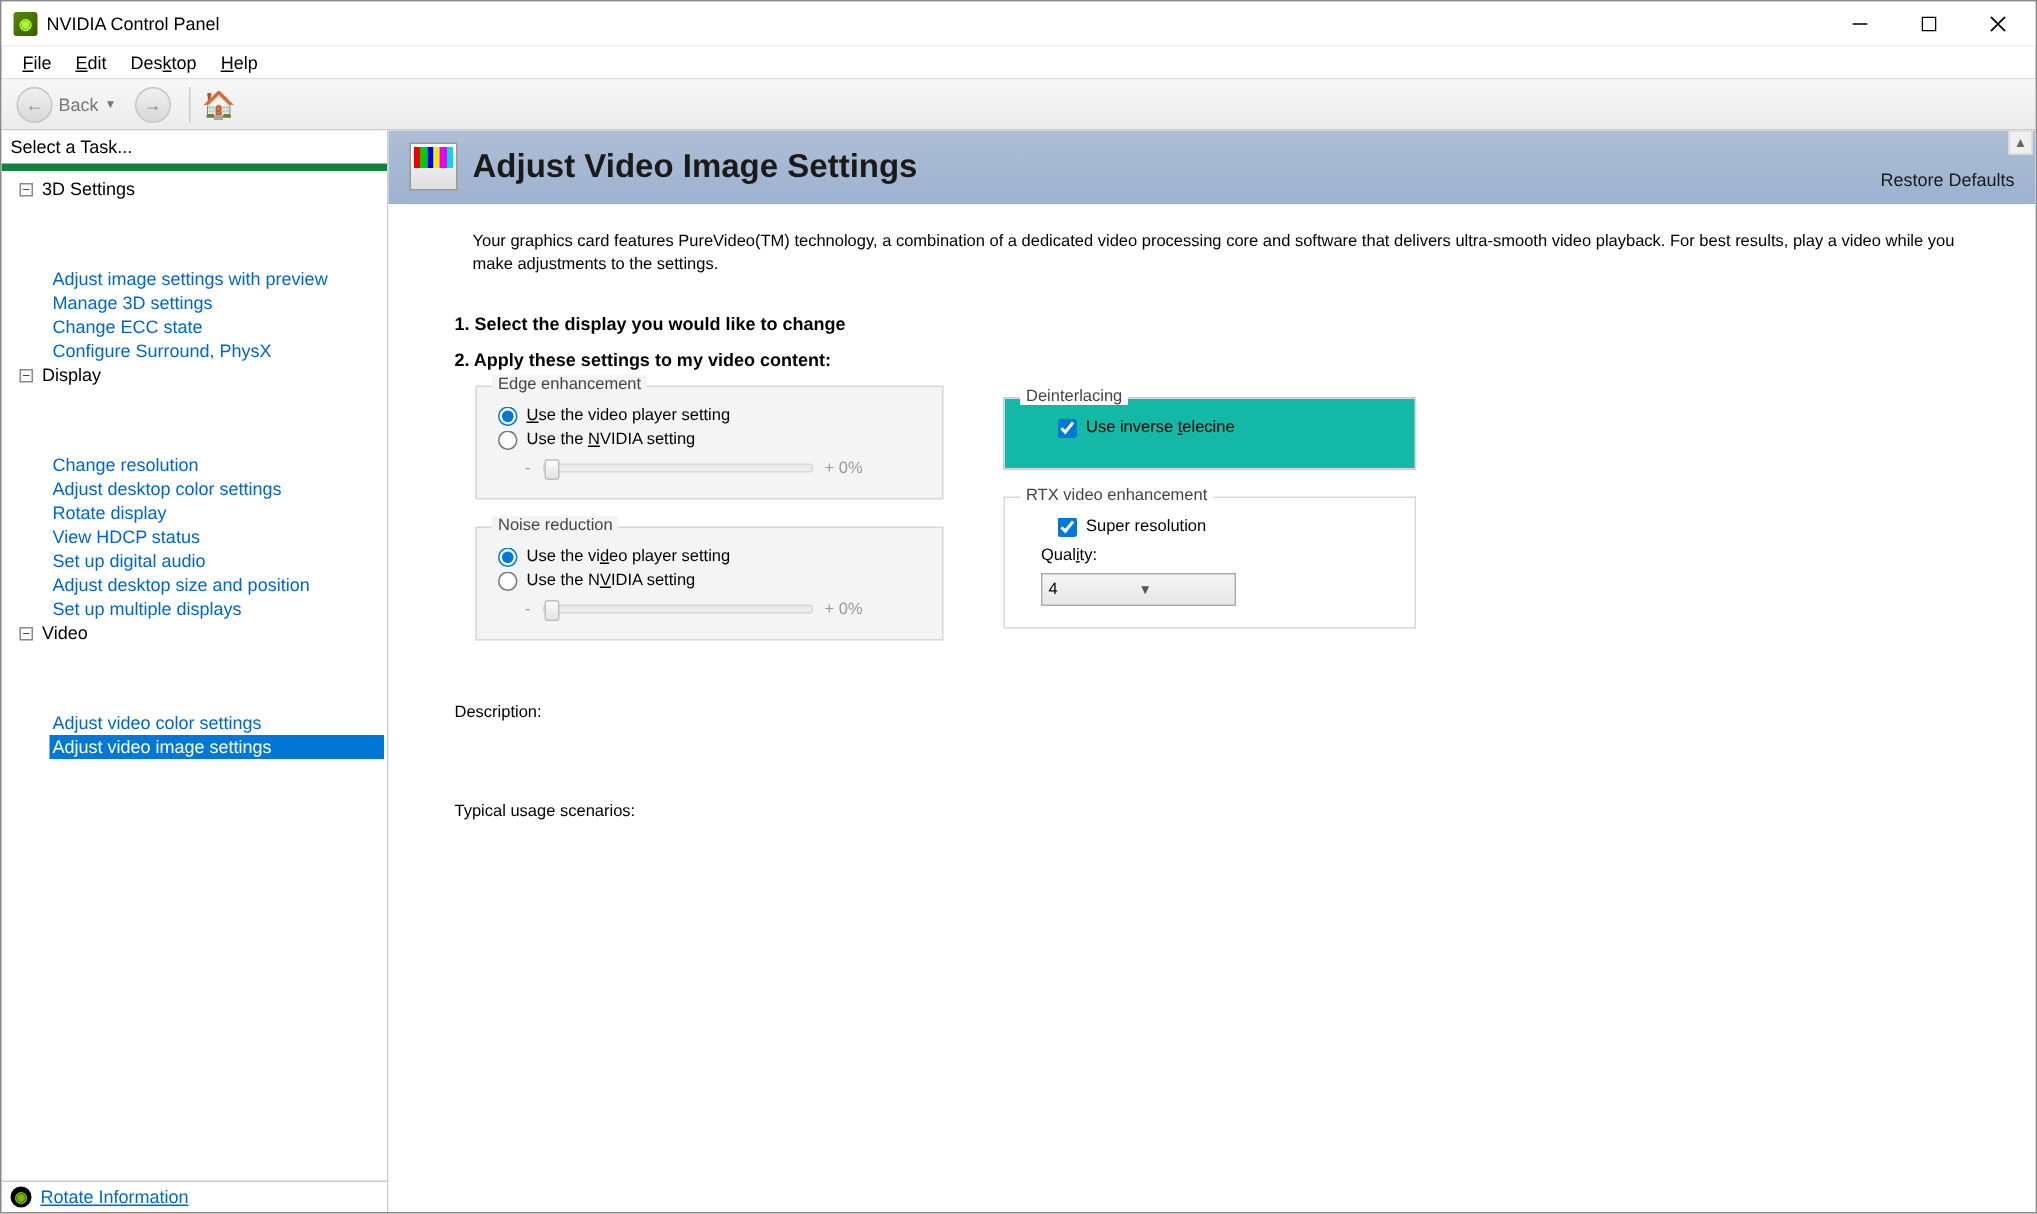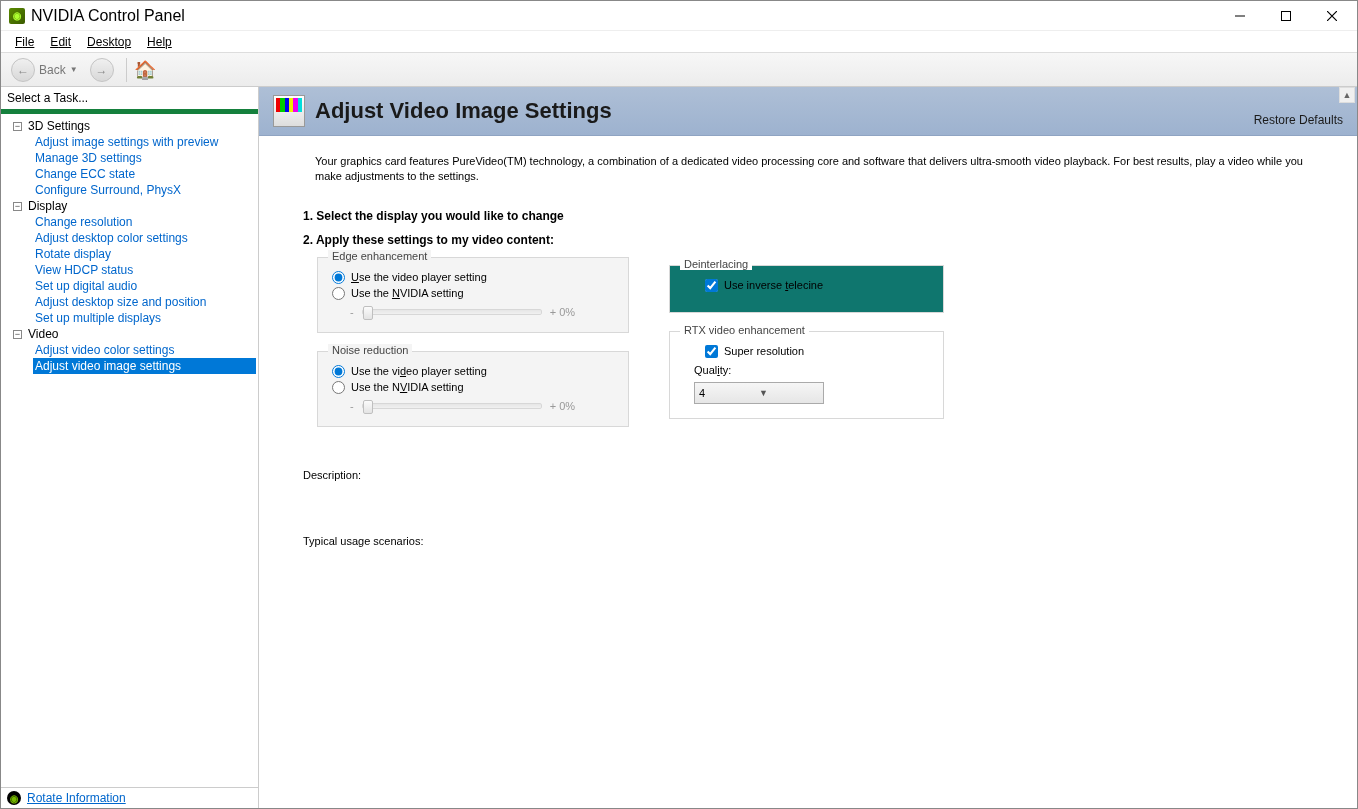--- a/index.html
+++ b/index.html
@@ -24,35 +24,35 @@
   border-bottom: 1px solid #eee;
 }
 .titlebar .app-icon {
   width: 16px; height: 16px;
   background: linear-gradient(135deg,#5a8a00 0%, #3a5a00 100%);
   border-radius: 2px;
   margin-right: 6px;
   display:flex;align-items:center;justify-content:center;
   color:#adff2f;font-size:10px;font-weight:bold;
 }
-.titlebar .title { flex: 1; font-size: 16px; }
+.titlebar .title { flex: 1; font-size: 12px; }
 .win-btns { display: flex; }
 .win-btn {
   width: 46px; height: 30px;
   display: flex; align-items: center; justify-content: center;
   cursor: pointer;
 }
 .menubar {
   height: 22px;
   display: flex;
   align-items: center;
   padding: 0 6px;
   border-bottom: 1px solid #ddd;
 }
-.menu-item { padding: 6px 8px; cursor: pointer; text-decoration: underline; }
+.menu-item { padding: 6px 8px; cursor: pointer; }
 .menu-item u { text-decoration: underline; }
 .toolbar {
   height: 34px;
   background: linear-gradient(#f7f7f7,#ececec);
   border-bottom: 1px solid #ccc;
   display: flex;
   align-items: center;
   padding: 0 6px;
   gap: 4px;
 }
@@ -99,21 +99,21 @@
   padding:1px 4px 1px 10px;
 }
 .tree-toggle {
   width:9px;height:9px;border:1px solid #888;
   display:flex;align-items:center;justify-content:center;
   font-size:9px;line-height:1;color:#444;
   cursor:pointer;
   background:#fff;
 }
 .tree-cat-label { margin-left:4px; }
-.tree-items { padding-left: 30px; }
+.tree-items { padding-left: 30px; margin-top: 44px; }
 .tree-link {
   display:block;
   color:#0066cc;
   padding:1px 2px;
   cursor:pointer;
   white-space:nowrap;
 }
 .tree-link.selected {
   background:#0078d7;
   color:#fff;
@@ -390,21 +390,21 @@
               <span>-</span>
               <div class="slider-track">
                   <div class="slider-thumb"></div>
                 </div>
               <span>+ 0%</span>
             </div>
           </div>
         </div>
 
         <div class="col-right">
-          <div class="fieldset plain" style="background:#0f766e;">
+          <div class="fieldset plain" style="background:#14b8a6;">
             <div class="fieldset-legend" style="background:#fff;">Deinterlacing</div>
             <div class="check-row">
               <input type="checkbox" checked="" style="">
               <label>Use inverse <u>t</u>elecine</label>
             </div>
           </div>
 
           <div class="fieldset plain" style="background:#fff;">
             <div class="fieldset-legend" style="background:#fff;">RTX video enhancement</div>
             <div class="check-row">

